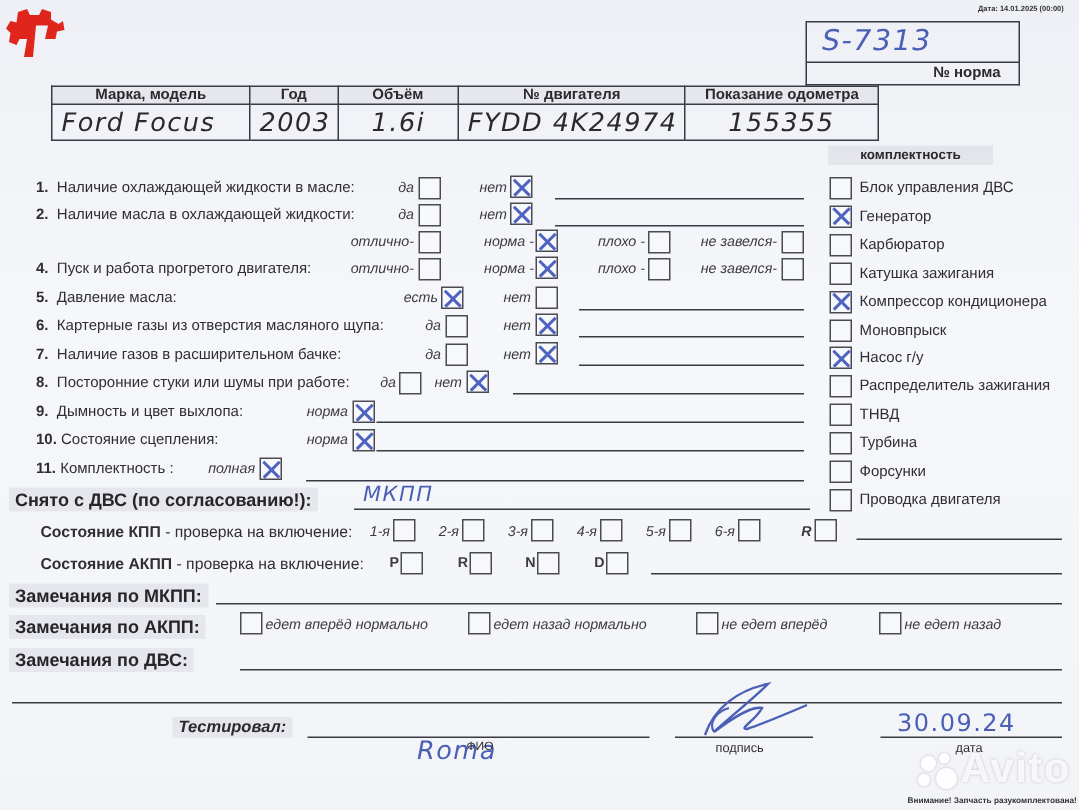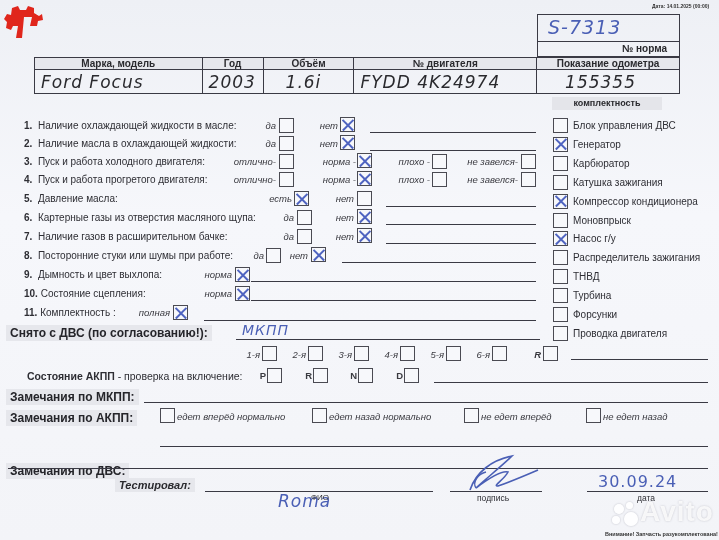--- a/index.html
+++ b/index.html
@@ -48,21 +48,21 @@
   </svg>
 
   <div class="abs stamp" style="left:652px;top:3px;">Дата: 14.01.2025 (00:00)</div>
 
 
   <div class="abs" style="left:537px;top:14px;width:143px;height:28px;border:1.4px solid #3a3a44;">
     <span class="abs hand" style="left:10px;top:1px;font-size:19px;">S-7313</span>
   </div>
   <div class="abs" style="left:537px;top:42px;width:143px;height:15px;border:1.4px solid #3a3a44;border-top:none;font-size:10px;font-weight:bold;text-align:right;padding-right:12px;line-height:14px;">№ норма</div>
 
-  <table class="hdr" style="left:34px;top:57px;width:646px;">
+  <table class="hdr" style="left:34px;top:57px;width:552px;">
     <tbody>
         <tr style="height:12px;background:#e6e7ec;">
       <td style="width:168px;">Марка, модель</td>
       <td style="width:61px;">Год</td>
       <td style="width:91px;">Объём</td>
       <td style="width:183px;">№ двигателя</td>
       <td style="width:143px;">Показание одометра</td>
     </tr>
     <tr style="height:24px;">
       <td class="val hand">Ford Focus</td>
@@ -81,21 +81,20 @@
   <div class="cb checked" style="left:340px;top:117px;"></div>
   <div class="line" style="left:370px;top:132px;width:166px;"></div>
 
   <div class="abs lbl" style="left:24px;top:138px;"><span class="num">2.</span>&nbsp; <span>Наличие масла в охлаждающей жидкости:</span></div>
   <div class="abs opt" style="left:250px;top:138px;width:26px;">да</div>
   <div class="cb" style="left:279px;top:136px;"></div>
   <div class="abs opt" style="left:316px;top:138px;width:22px;">нет</div>
   <div class="cb checked" style="left:340px;top:135px;"></div>
   <div class="line" style="left:370px;top:150px;width:166px;"></div>
 
-  <div class="abs lbl" style="left:24px;top:156px;"><span class="num">3.</span>&nbsp; <span>Пуск и работа холодного двигателя:</span></div>
   <div class="abs opt" style="left:226px;top:156px;width:50px;">отлично-</div>
   <div class="cb" style="left:279px;top:154px;"></div>
   <div class="abs opt" style="left:310px;top:156px;width:46px;">норма -</div>
   <div class="cb checked" style="left:357px;top:153px;"></div>
   <div class="abs opt" style="left:390px;top:156px;width:40px;">плохо -</div>
   <div class="cb" style="left:432px;top:154px;"></div>
   <div class="abs opt" style="left:460px;top:156px;width:58px;">не завелся-</div>
   <div class="cb" style="left:521px;top:154px;"></div>
 
   <div class="abs lbl" style="left:24px;top:174px;"><span class="num">4.</span>&nbsp; <span>Пуск и работа прогретого двигателя:</span></div>
@@ -176,20 +175,21 @@
       <div class="cb" style="left: 553px; top: 307px;"></div>
       <div class="abs komp-item" style="left: 573px; top: 309px;">Форсунки</div>
       <div class="cb" style="left: 553px; top: 325.9px;"></div>
       <div class="abs komp-item" style="left: 573px; top: 327.9px;">Проводка двигателя</div>
     </div>
 
   <div class="abs section" style="left:6px;top:325px;font-weight:bold;">Снято с ДВС (по согласованию!):</div>
   <div class="abs hand" style="left:242px;top:322px;font-size:14px;">МКПП</div>
   <div class="line" style="left:236px;top:339px;width:304px;"></div>
 
+  <div class="abs lbl" style="left:27px;top:349px;font-size:10.5px;"><b>Состояние КПП</b><span> - проверка на включение:</span></div>
   <div id="kpp-gears">
       <div class="abs opt" style="left: 246px; top: 349px; width: 14px;">1-я</div>
       <div class="cb" style="left: 262px; top: 346px;"></div>
       <div class="abs opt" style="left: 292px; top: 349px; width: 14px;">2-я</div>
       <div class="cb" style="left: 308px; top: 346px;"></div>
       <div class="abs opt" style="left: 338px; top: 349px; width: 14px;">3-я</div>
       <div class="cb" style="left: 354px; top: 346px;"></div>
       <div class="abs opt" style="left: 384px; top: 349px; width: 14px;">4-я</div>
       <div class="cb" style="left: 400px; top: 346px;"></div>
       <div class="abs opt" style="left: 430px; top: 349px; width: 14px;">5-я</div>
@@ -220,21 +220,21 @@
   <div class="abs section" style="left:6px;top:410px;">Замечания по АКПП:</div>
   <div class="cb" style="left:160px;top:408px;"></div>
   <div class="abs opt" style="left:177px;top:411px;text-align:left;">едет вперёд нормально</div>
   <div class="cb" style="left:312px;top:408px;"></div>
   <div class="abs opt" style="left:329px;top:411px;text-align:left;">едет назад нормально</div>
   <div class="cb" style="left:464px;top:408px;"></div>
   <div class="abs opt" style="left:481px;top:411px;text-align:left;">не едет вперёд</div>
   <div class="cb" style="left:586px;top:408px;"></div>
   <div class="abs opt" style="left:603px;top:411px;text-align:left;">не едет назад</div>
 
-  <div class="abs section" style="left:6px;top:432px;margin-top:31px;">Замечания по ДВС:</div>
+  <div class="abs section" style="left:6px;top:432px;">Замечания по ДВС:</div>
   <div class="line" style="left:160px;top:446px;width:548px;"></div>
   <div class="line" style="left:8px;top:468px;width:700px;"></div>
 
   <div class="abs" style="left:115px;top:478px;font-size:11px;font-weight:bold;font-style:italic;background:#e6e7ec;padding:1px 4px;">Тестировал:</div>
   <div class="abs hand" style="left:278px;top:491px;font-size:17px;">Roma</div>
   <div class="line" style="left:205px;top:491px;width:228px;"></div>
   <div class="abs small" style="left:311px;top:493px;font-size:8px;">ФИО</div>
 
   <svg class="abs" style="left:462px;top:452px;" width="92" height="42" viewBox="0 0 92 42">
     <path d="M8 38 C14 20, 30 8, 50 4 C40 14, 20 30, 14 36 C22 30, 38 18, 46 20 C42 28, 30 34, 36 34 C48 30, 62 24, 76 18" fill="none" stroke="#4a5fb5" stroke-width="1.6"></path>

